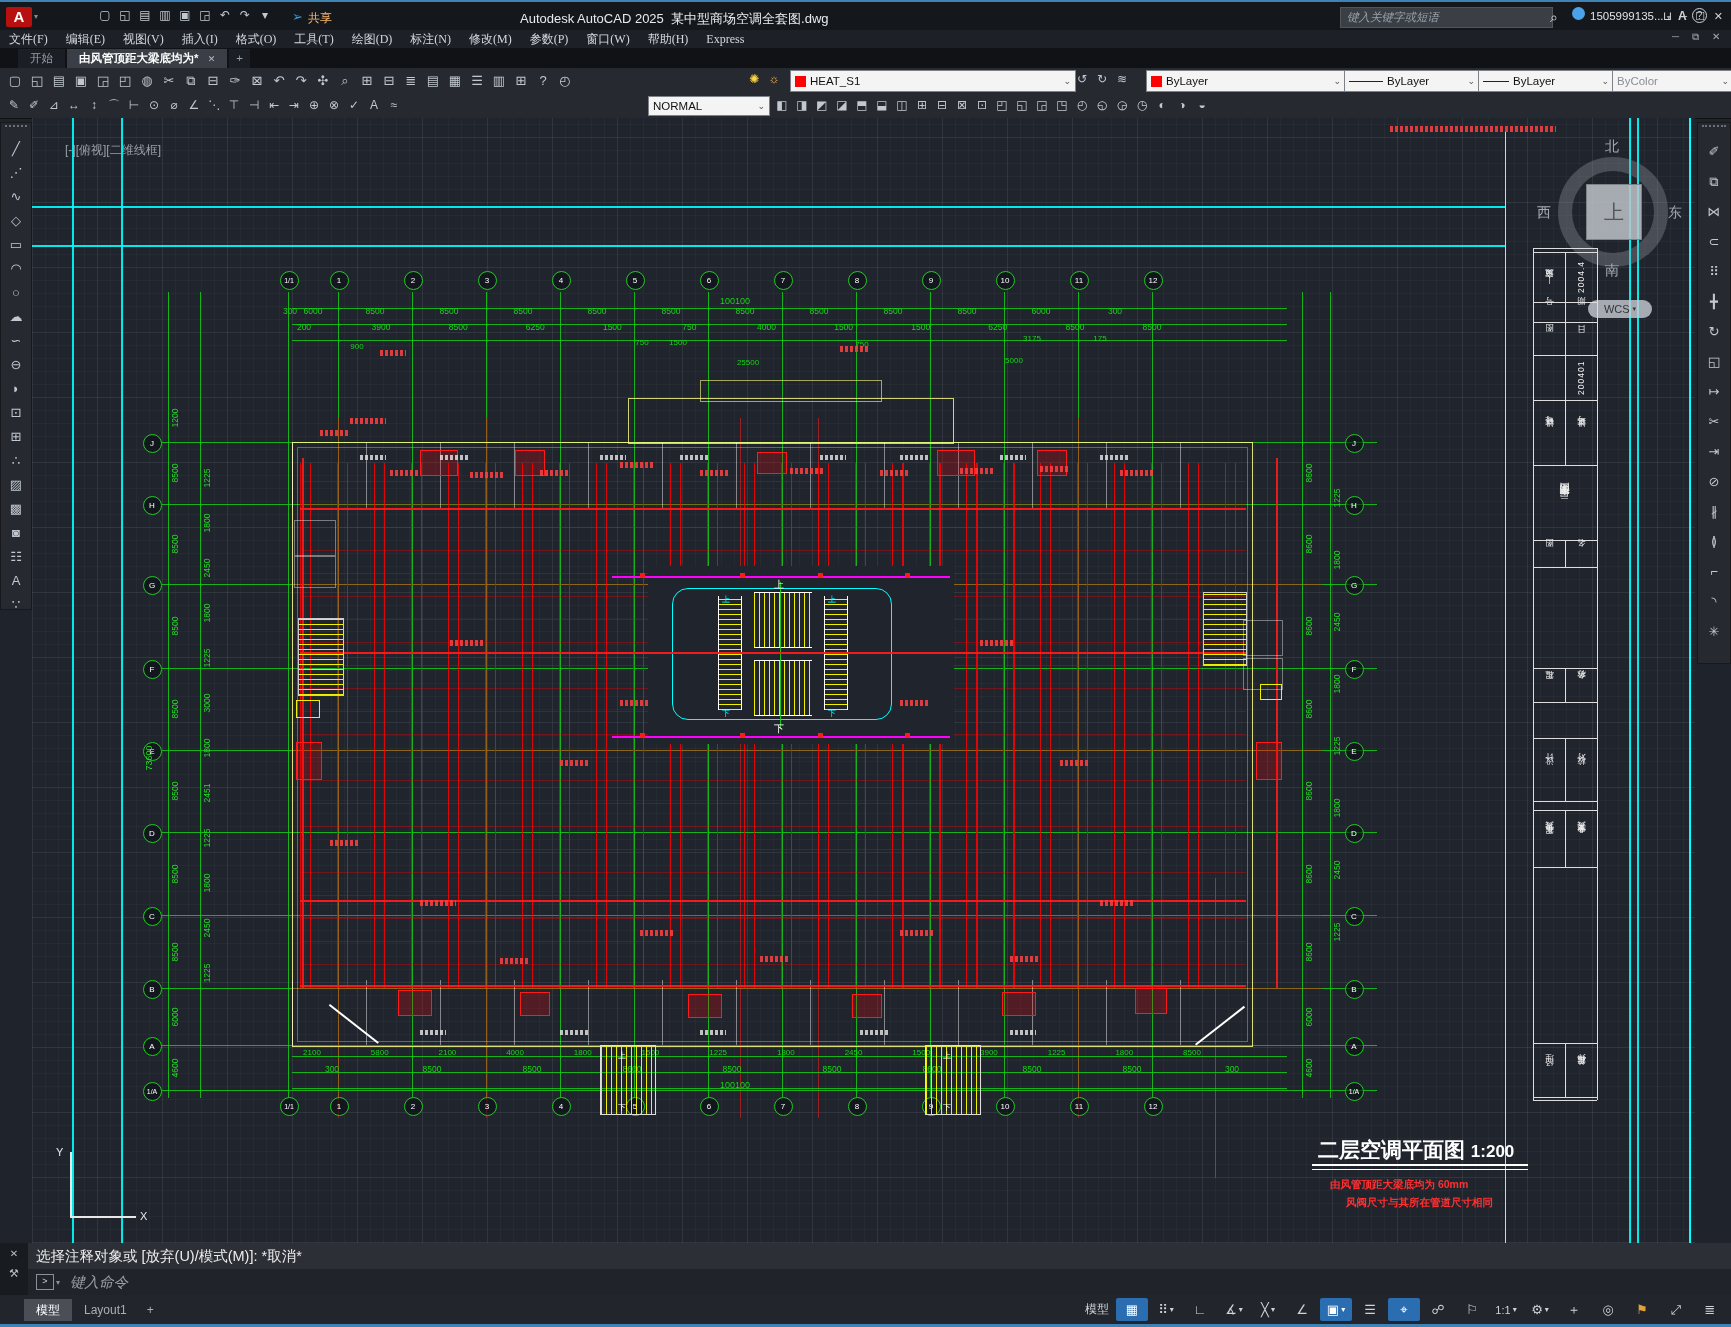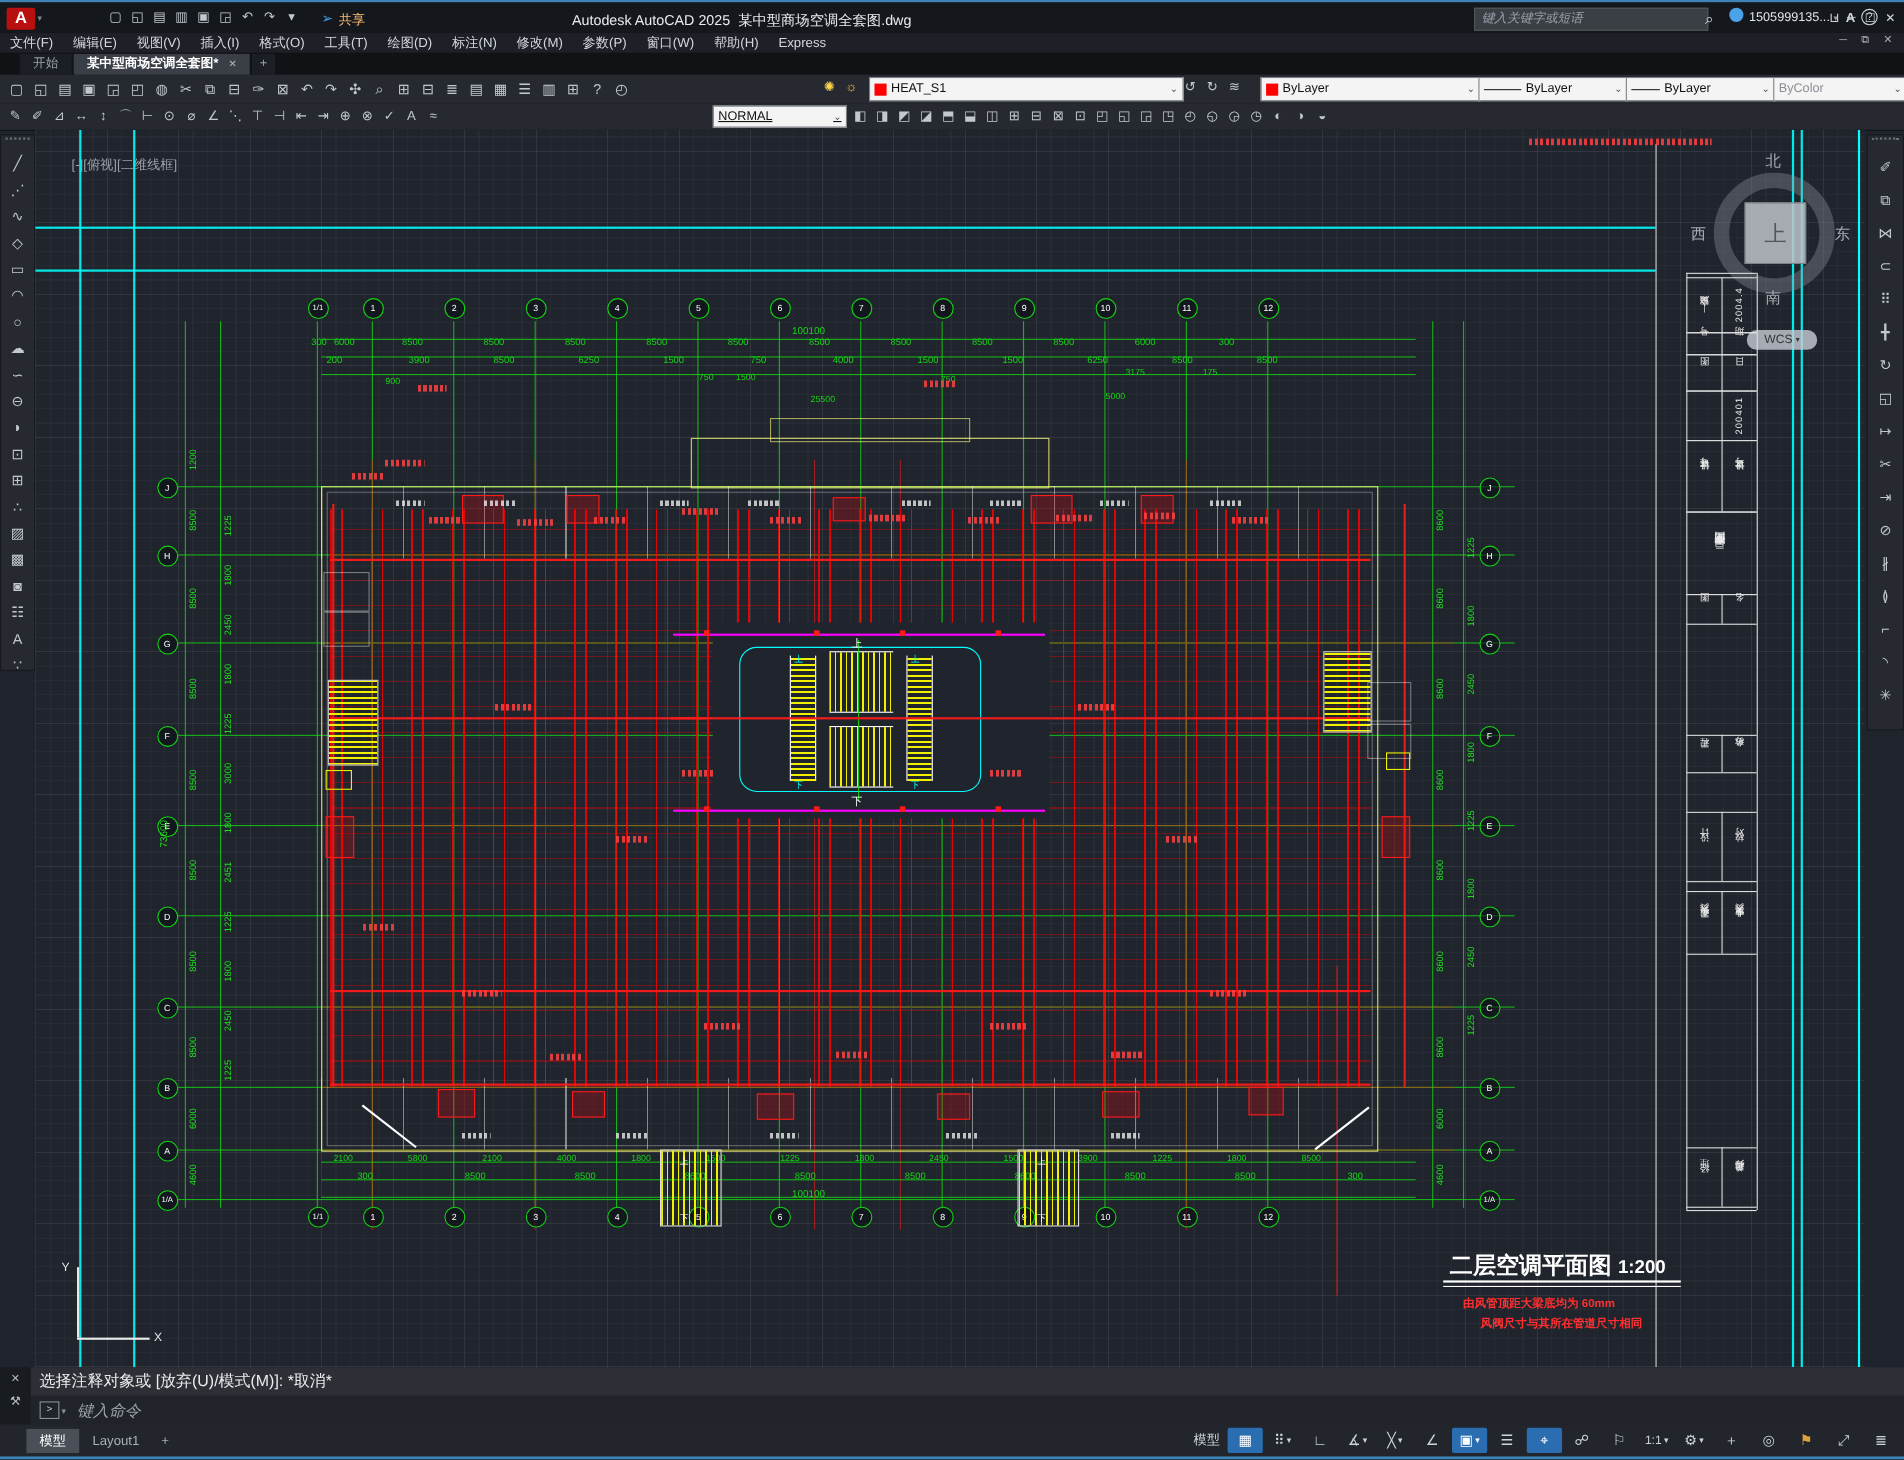--- a/index.html
+++ b/index.html
@@ -3,21 +3,21 @@
 <meta charset="utf-8">
 <style>
   html,body{margin:0;padding:0;background:#000;}
   #app{position:relative;width:1731px;height:1327px;overflow:hidden;
        font-family:"Liberation Sans","DejaVu Sans",sans-serif;
        background:#1f232c;color:#c8cdd4;font-size:12px;}
   .abs{position:absolute;}
   
   #titlebar{left:0;top:0;width:1731px;height:30px;background:#14171c;border-top:2px solid #3f83b5;}
   #menubar{left:0;top:30px;width:1731px;height:18px;background:#1d2026;display:flex;align-items:center;}
-  .menu-item{padding:0 9px;font-size:12px;color:#d4d8dd;line-height:18px;cursor:default;}
+  .menu-item{padding:0 9px;font-size:12px;color:#d4d8dd;line-height:18px;cursor:default;font-family:Liberation Serif, serif;}
   #filetabs{left:0;top:48px;width:1731px;height:20px;background:#101216;display:flex;align-items:flex-end;}
   .ftab{height:19px;line-height:19px;padding:0 12px;font-size:11.5px;color:#9aa0a8;background:#1b1e24;margin-right:2px;}
   .ftab.active{background:#3a3e46;color:#fff;font-weight:bold;}
   #tb1{left:0;top:68px;width:1731px;height:26px;background:#262a30;border-bottom:1px solid #17191d;}
   #tb2{left:0;top:94px;width:1731px;height:24px;background:#262a30;border-bottom:1px solid #111;}
   .ticon{display:inline-block;width:22px;height:22px;line-height:22px;text-align:center;color:#c2c8d0;font-size:13px;}
   .ticon.sm{width:20px;height:19px;line-height:19px;font-size:12px;}
   .combo{position:absolute;height:20px;top:2px;background:#f4f4f4;border:1px solid #7d8288;color:#111;
          font-size:11.5px;line-height:18px;padding:0 4px;display:flex;align-items:center;gap:4px;}
   .combo .caret{margin-left:auto;color:#555;font-size:9px;}
@@ -105,21 +105,21 @@
       <div class="menu-item">帮助(H)</div>
       <div class="menu-item">Express</div>
     </div>
   <span class="abs" style="left:1672px;top:31px;color:#aab;font-size:10px;">─</span>
   <span class="abs" style="left:1692px;top:31px;color:#aab;font-size:10px;">⧉</span>
   <span class="abs" style="left:1712px;top:31px;color:#aab;font-size:10px;">✕</span>
 
   <div id="filetabs" class="abs">
     <div class="ftab" style="margin-left:18px;">开始</div>
     <div class="ftab active">
-      <span>某中型商场空调全套图*</span>
+      <span>由风管顶距大梁底均为*</span>
       <span style="font-size:9px;color:#bbb;margin-left:6px;">✕</span>
     </div>
     <div class="ftab" style="padding:0 7px;">+</div>
   </div>
 
   <div id="tb1" class="abs">
     <div class="abs" style="left:4px;top:2px;" id="tb1icons"><span class="ticon">▢</span><span class="ticon">◱</span><span class="ticon">▤</span><span class="ticon">▣</span><span class="ticon">◲</span><span class="ticon">◰</span><span class="ticon">◍</span><span class="ticon">✂</span><span class="ticon">⧉</span><span class="ticon">⊟</span><span class="ticon">✑</span><span class="ticon">⊠</span><span class="ticon">↶</span><span class="ticon">↷</span><span class="ticon">✣</span><span class="ticon">⌕</span><span class="ticon">⊞</span><span class="ticon">⊟</span><span class="ticon">≣</span><span class="ticon">▤</span><span class="ticon">▦</span><span class="ticon">☰</span><span class="ticon">▥</span><span class="ticon">⊞</span><span class="ticon">?</span><span class="ticon">◴</span></div>
     <div class="abs" style="left:744px;top:2px;" id="tb1toggles"><span class="ticon sm" style="color: rgb(255, 216, 74);">✺</span><span class="ticon sm" style="color: rgb(255, 179, 71);">☼</span><span class="ticon sm" style="color: rgb(232, 192, 74);">⚷</span></div>
     <div class="combo" style="left:790px;width:276px;">
       <span class="swatch" id="layerSwatch" style="background: rgb(255, 0, 0);"></span>
@@ -143,21 +143,21 @@
         <span class="caret">⌄</span>
     </div>
     <div class="combo" style="left:1612px;width:112px;color:#8a8f95;">
       <span>ByColor</span>
         <span class="caret">⌄</span>
     </div>
   </div>
 
   <div id="tb2" class="abs">
     <div class="abs" style="left:4px;top:2px;" id="tb2left"><span class="ticon sm">✎</span><span class="ticon sm">✐</span><span class="ticon sm">⊿</span><span class="ticon sm">↔</span><span class="ticon sm">↕</span><span class="ticon sm">⌒</span><span class="ticon sm">⊢</span><span class="ticon sm">⊙</span><span class="ticon sm">⌀</span><span class="ticon sm">∠</span><span class="ticon sm">⋱</span><span class="ticon sm">⊤</span><span class="ticon sm">⊣</span><span class="ticon sm">⇤</span><span class="ticon sm">⇥</span><span class="ticon sm">⊕</span><span class="ticon sm">⊗</span><span class="ticon sm">✓</span><span class="ticon sm">A</span><span class="ticon sm">≈</span></div>
-    <div class="combo" style="left:648px;width:112px;height:18px;text-decoration:underline;">
+    <div class="combo" style="left:648px;width:112px;height:18px;">
       <span>NORMAL</span>
         <span class="caret">⌄</span>
     </div>
     <div class="abs" style="left:772px;top:2px;" id="tb2right"><span class="ticon sm">◧</span><span class="ticon sm">◨</span><span class="ticon sm">◩</span><span class="ticon sm">◪</span><span class="ticon sm">⬒</span><span class="ticon sm">⬓</span><span class="ticon sm">◫</span><span class="ticon sm">⊞</span><span class="ticon sm">⊟</span><span class="ticon sm">⊠</span><span class="ticon sm">⊡</span><span class="ticon sm">◰</span><span class="ticon sm">◱</span><span class="ticon sm">◲</span><span class="ticon sm">◳</span><span class="ticon sm">◴</span><span class="ticon sm">◵</span><span class="ticon sm">◶</span><span class="ticon sm">◷</span><span class="ticon sm">◐</span><span class="ticon sm">◑</span><span class="ticon sm">◒</span></div>
   </div>
 
   <div id="ltb" class="abs">
       <div class="grip"></div>
       <div id="ltbIcons">
         <span class="vicon">╱</span>

